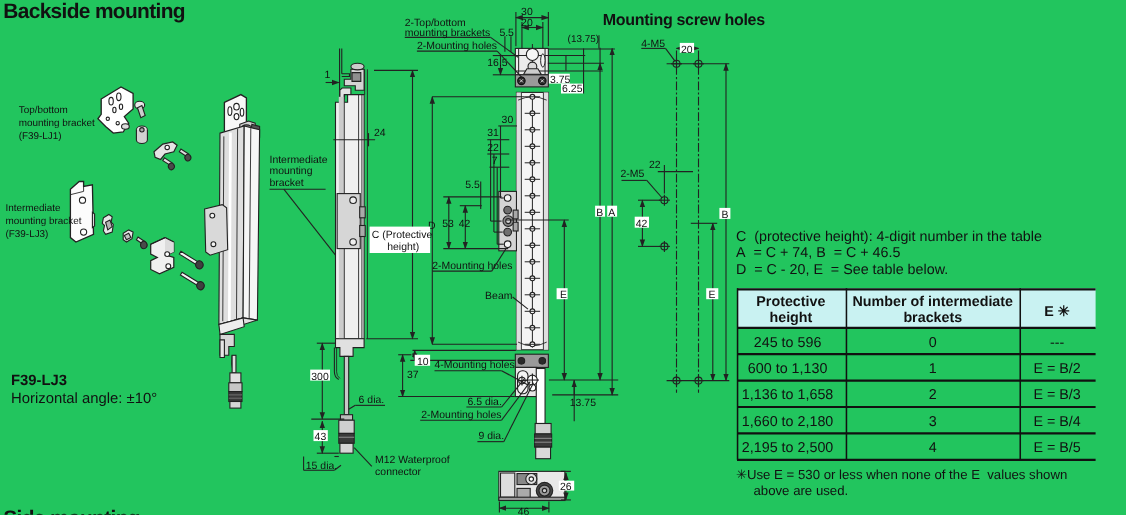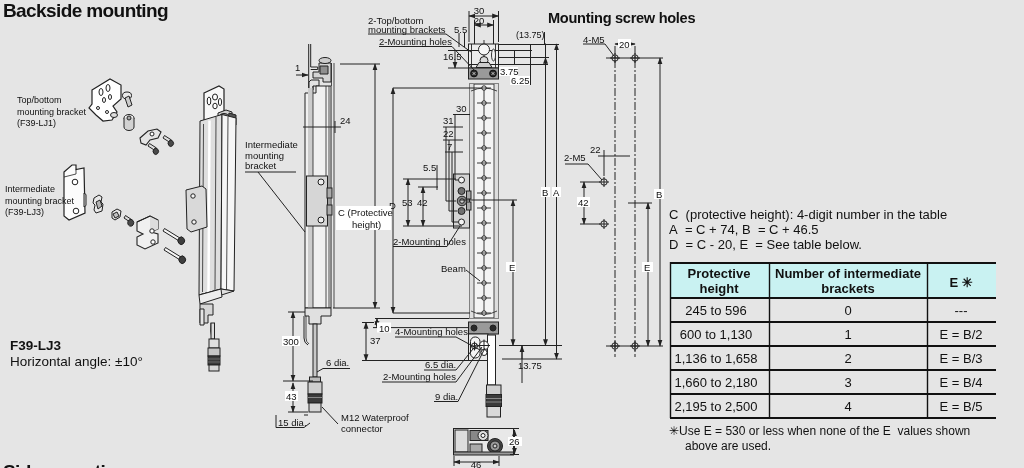--- a/index.html
+++ b/index.html
@@ -1,16 +1,16 @@
 <!DOCTYPE html>
 <html><head>
 <meta charset="utf-8">
 <style>
 html,body{margin:0;padding:0;background:#ffffff;}
-#page{position:relative;width:1024px;height:468px;overflow:hidden;background:#e5e5e5;will-change:transform;transform:translateZ(0);
+#page{position:relative;width:1024px;height:468px;overflow:hidden;background:#22c55e;will-change:transform;transform:translateZ(0);
  font-family:"Liberation Sans",sans-serif;}
 svg{position:absolute;left:0;top:0;}
 text{font-family:"Liberation Sans",sans-serif;fill:#111;}
 .t9{font-size:9.5px;}
 </style>
 </head>
 <body>
 <div id="page">
 <svg width="1024" height="468" viewBox="0 0 1024 468">
 <defs>

